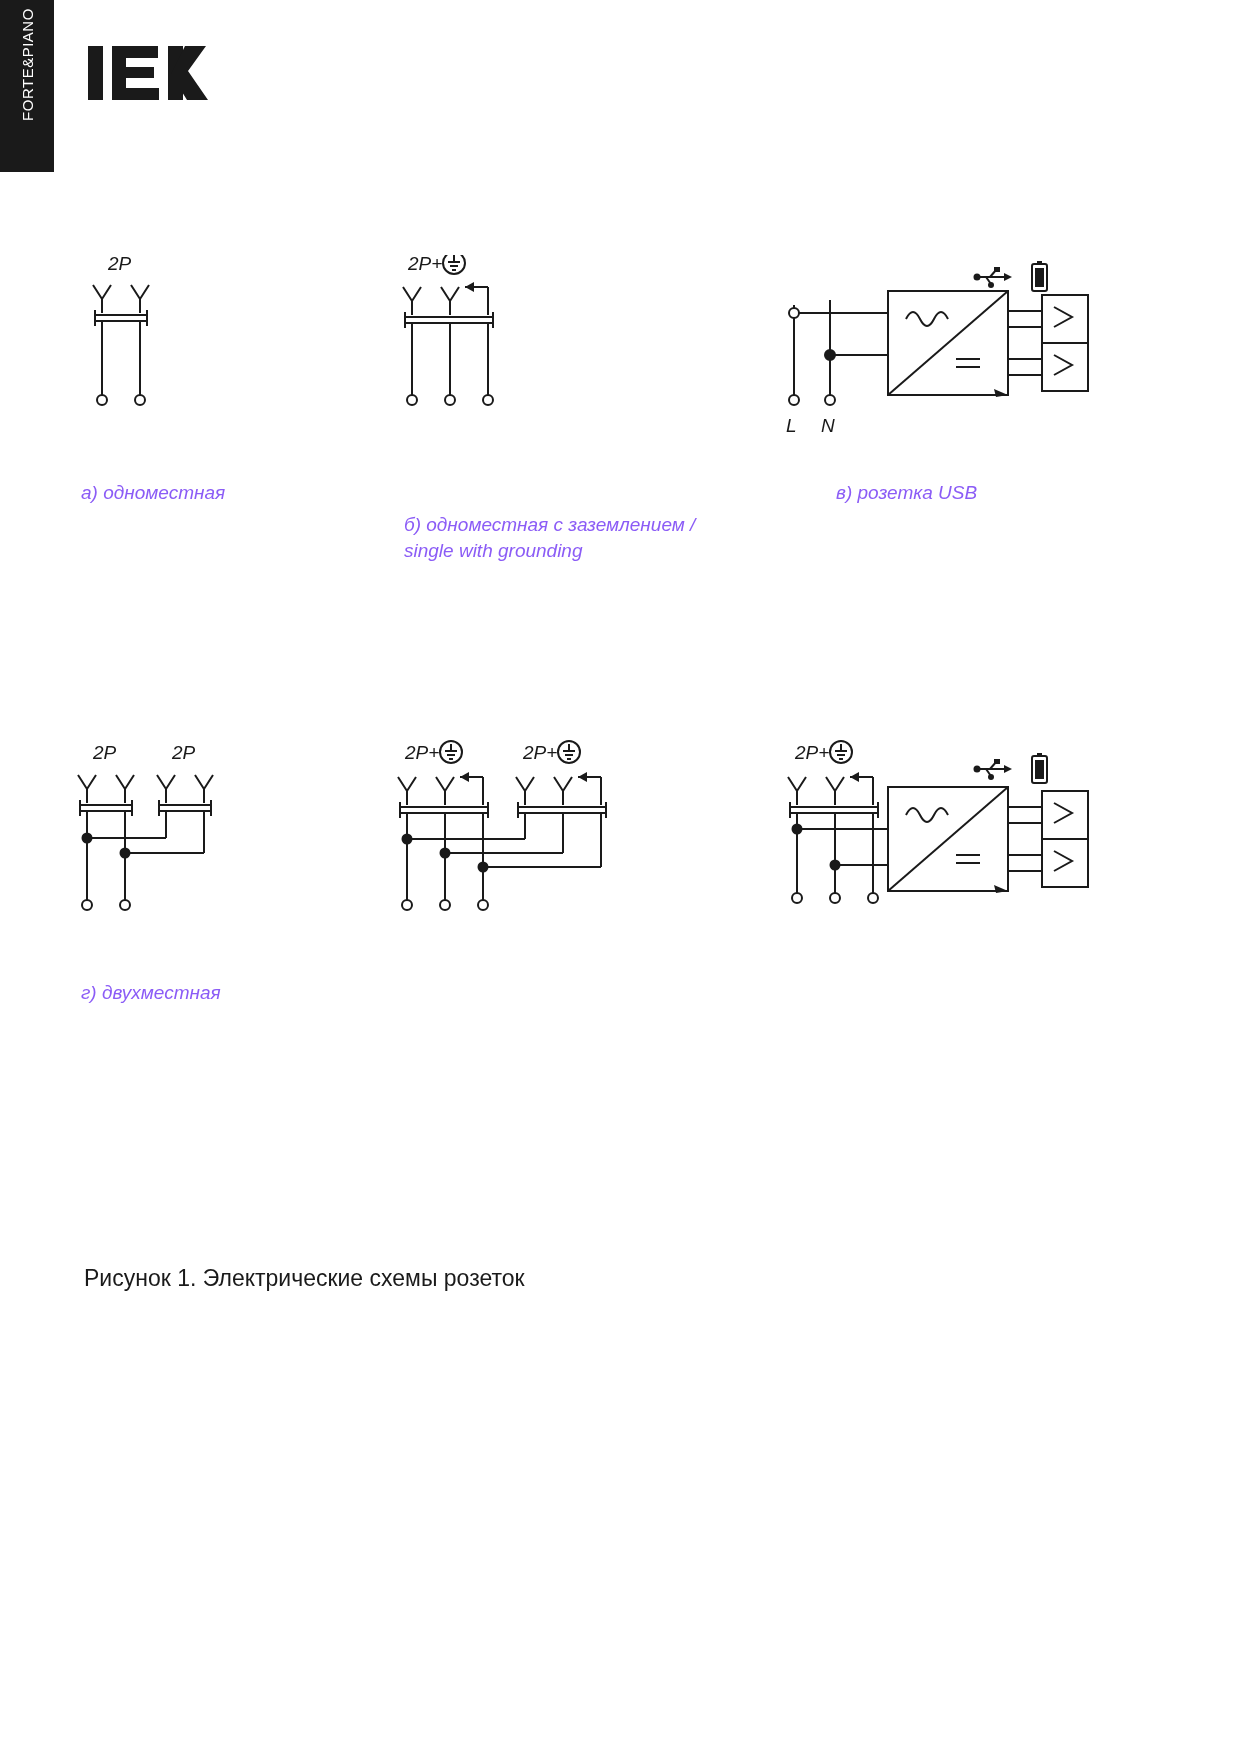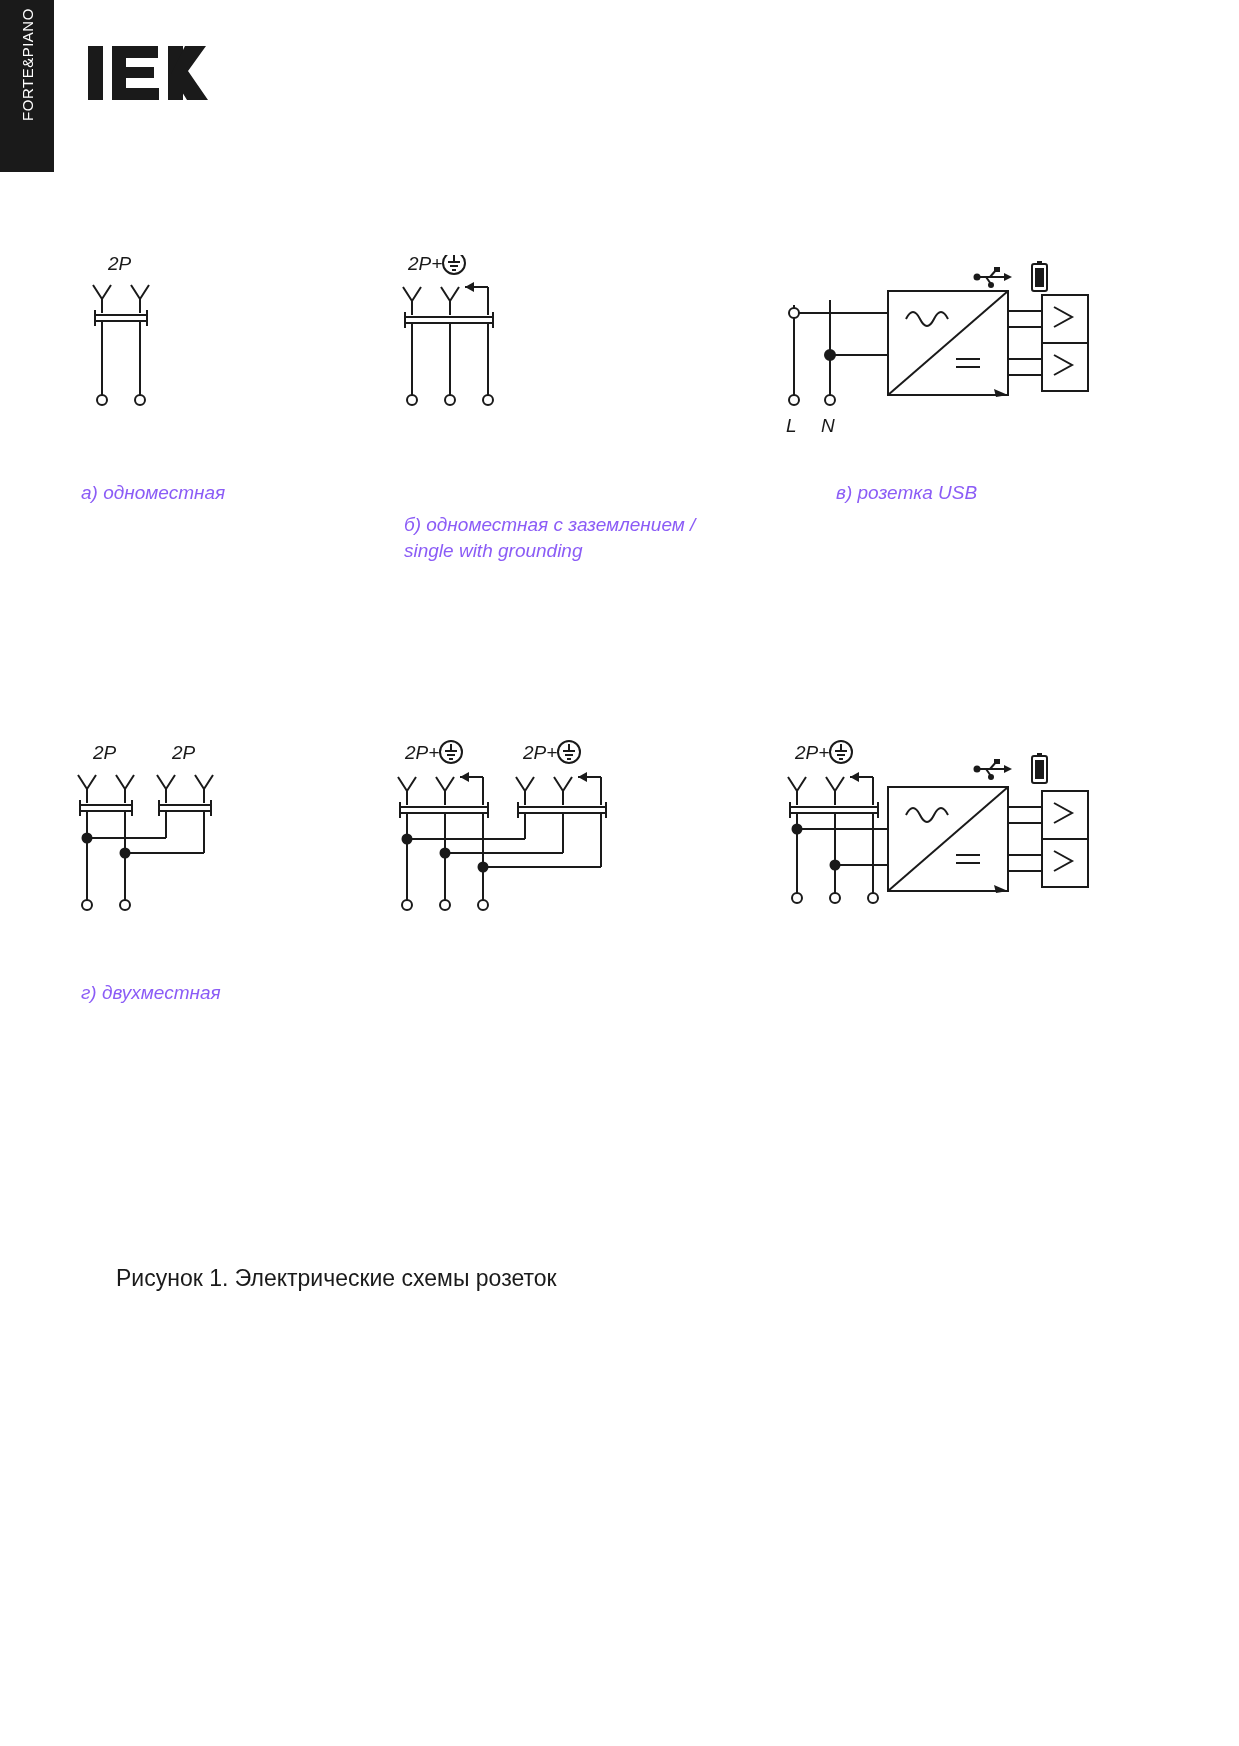--- a/index.html
+++ b/index.html
@@ -66,21 +66,20 @@
     color: #8b5cf6;
     white-space: pre-line;
   }
 
   .figure-title {
     position: absolute;
     left: 84px;
     top: 1265px;
     font-size: 23px;
     color: #1a1a1a;
-    margin-left: 32px;
   }
 </style>
 </head>
 <body>
 
 <div class="brand-block">
   <div class="brand-vertical">FORTE&amp;PIANO</div>
 </div>
 
 <div class="logo">

